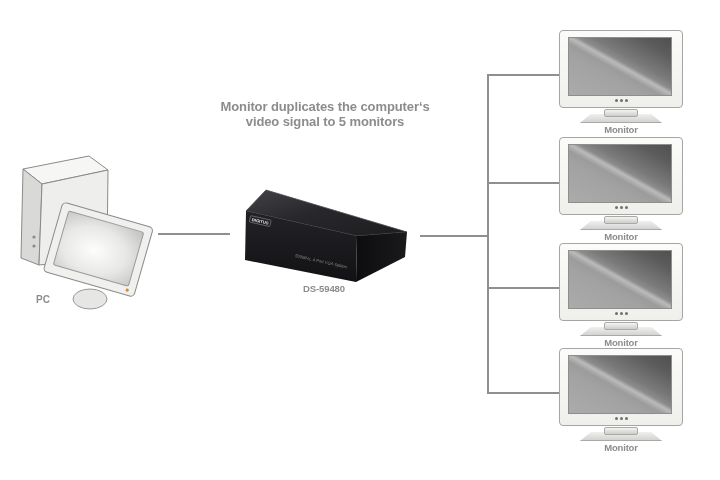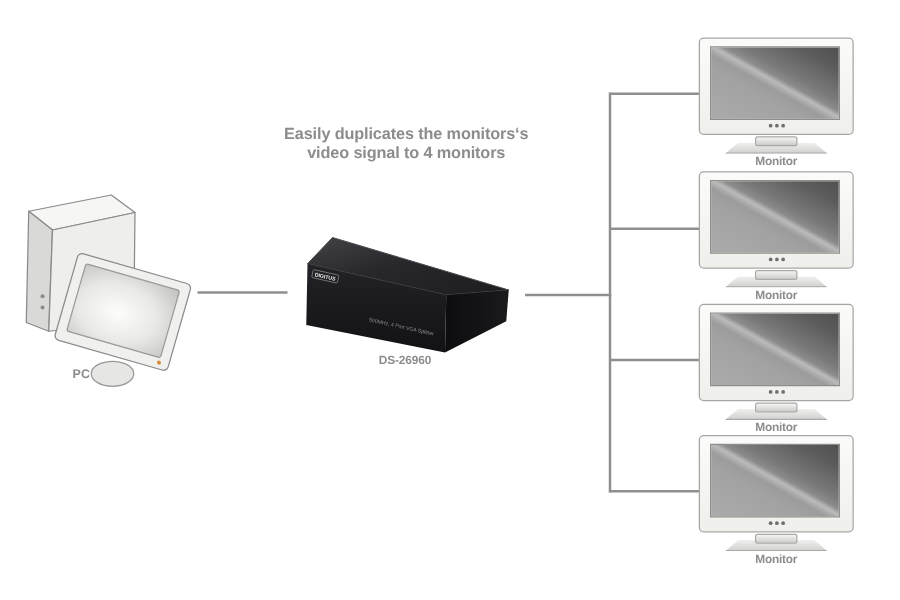--- a/index.html
+++ b/index.html
@@ -10,21 +10,21 @@
   .art { position:absolute; left:0; top:0; }
 
   
   .headline {
     position:absolute; left:185px; top:99px; width:280px;
     text-align:center; font-size:13px; font-weight:bold;
     color:#8c8c8c; line-height:15px; letter-spacing:-0.1px;
   }
   .pc-label {
     position:absolute; left:36px; top:294px; width:36px;
-    text-align:right; font-size:10px; font-weight:bold; color:#8c8c8c;
+    text-align:left; font-size:10px; font-weight:bold; color:#8c8c8c;
   }
   .splitter-caption {
     position:absolute; left:224px; top:283px; width:200px;
     text-align:center; color:#8c8c8c; font-weight:bold;
     font-size:9.5px; line-height:11.5px; letter-spacing:-0.1px;
   }
 
   
   .monitor { position:absolute; left:559px; width:124px; height:124px; }
   .m-bezel {
@@ -120,28 +120,28 @@
       <polygon points="357,236 407,232 405,257 356,282" fill="url(#spSide)"></polygon>
       <g transform="rotate(12.5 252 219)">
         <rect x="250" y="216" width="21" height="6.5" rx="1" fill="none" stroke="#9a9a9a" stroke-width="0.5"></rect>
         <text x="260.5" y="221" font-size="4.2" font-weight="bold" fill="#e8e8e8" text-anchor="middle" font-family="Liberation Sans, sans-serif">DIGITUS</text>
       </g>
       <text x="295" y="257" font-size="4.2" fill="#8a8a8e" transform="rotate(12.5 295 257)" font-family="Liberation Sans, sans-serif">500MHz, 4 Port VGA Splitter</text>
     </g>
   </svg>
 
   <div class="headline">
-    <div>Easily duplicates the monitors‘s</div>
-    <div>video signal to 4 monitors</div>
+    <div>Monitor duplicates the computer‘s</div>
+    <div>video signal to 5 monitors</div>
   </div>
 
   <div class="pc-label">PC</div>
 
   <div class="splitter-caption">
-    <div>DS-26960</div>
+    <div>DS-59480</div>
   </div>
 
   <div class="monitor" style="top:30px">
     <div class="m-bezel"></div>
     <div class="m-screen"></div>
     <div class="m-dots">
         <i></i>
         <i></i>
         <i></i>
       </div>

